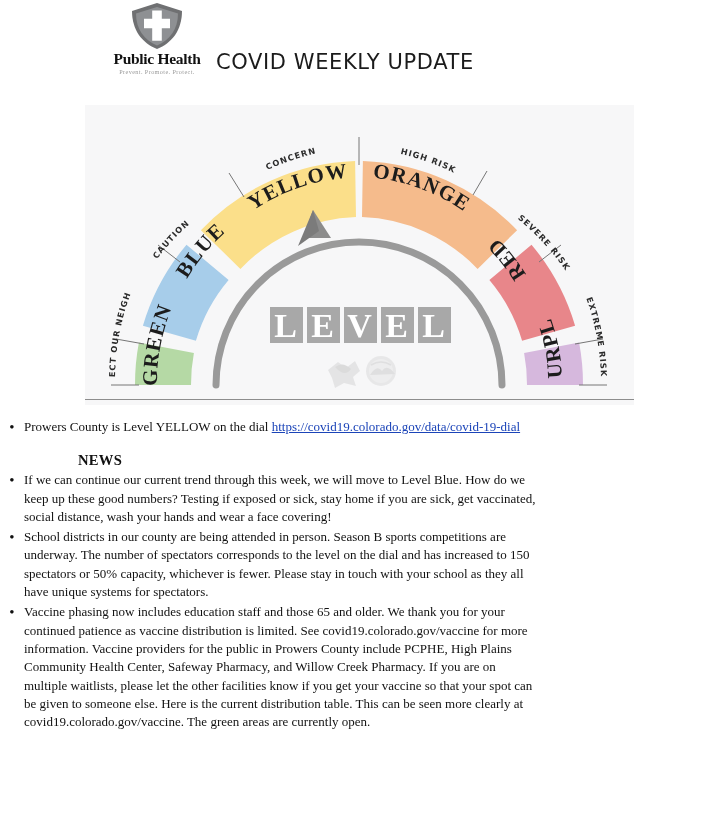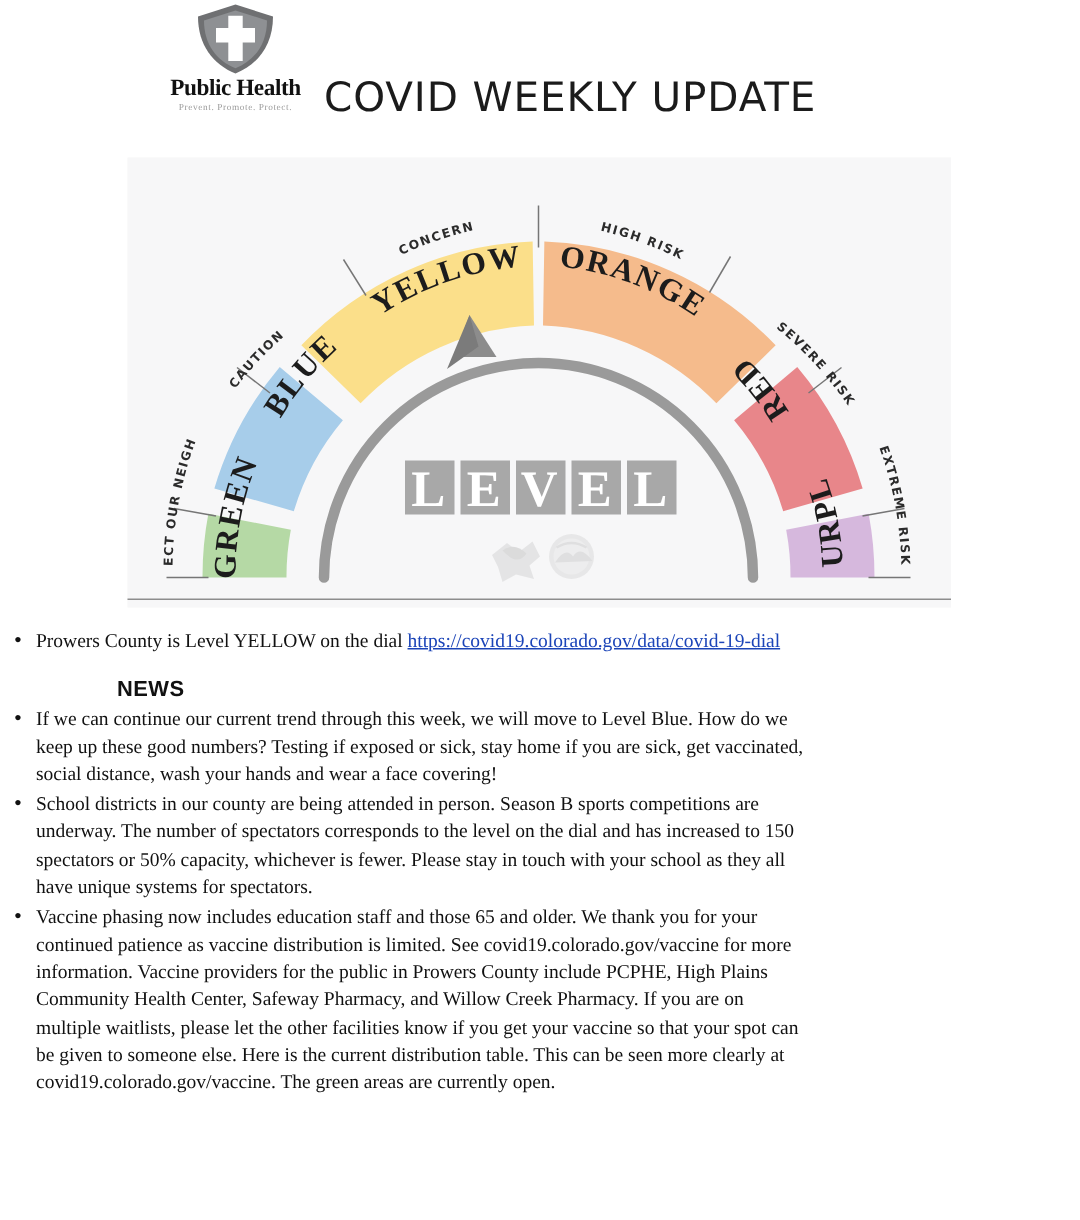--- a/index.html
+++ b/index.html
@@ -48,21 +48,21 @@
     color: #9a9a9a;
     margin-top: 1px;
     white-space: nowrap;
     filter: blur(0.35px);
   }
   .doc-title {
     position: absolute;
     left: 216px;
     top: 50px;
     font-family: "DejaVu Sans", sans-serif;
-    font-size: 27px;
+    font-size: 21px;
     font-weight: 400;
     letter-spacing: 0.6px;
     color: #1b1b1b;
     white-space: nowrap;
   }
 
   
   .dial-panel {
     position: absolute;
     left: 85px;
@@ -139,21 +139,21 @@
     line-height: 18.3px;
     color: #111;
     text-align: left;
   }
   .first-block {
     margin-left: 98px;
     width: 536px;
   }
   .news-heading {
     margin: 16px 0 2px 78px;
-    font-family: Liberation Sans, sans-serif;
+    font-family: Liberation Serif, serif;
     font-weight: bold;
     font-size: 14.6px;
     letter-spacing: 0.3px;
     color: #111;
   }
   .news-block {
     margin-left: 98px;
     width: 540px;
   }
   .news-block li { margin-bottom: 2px; }

